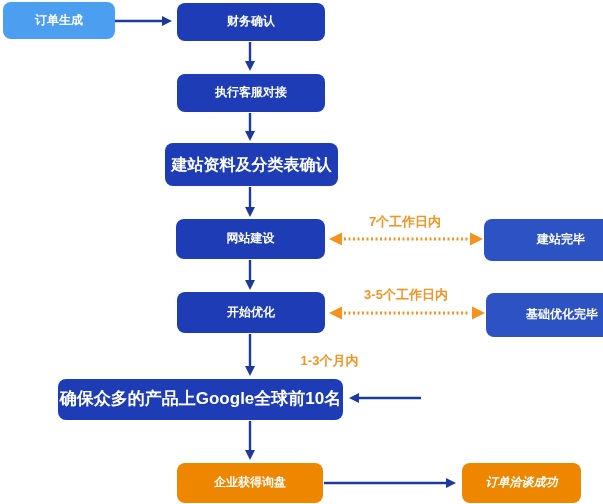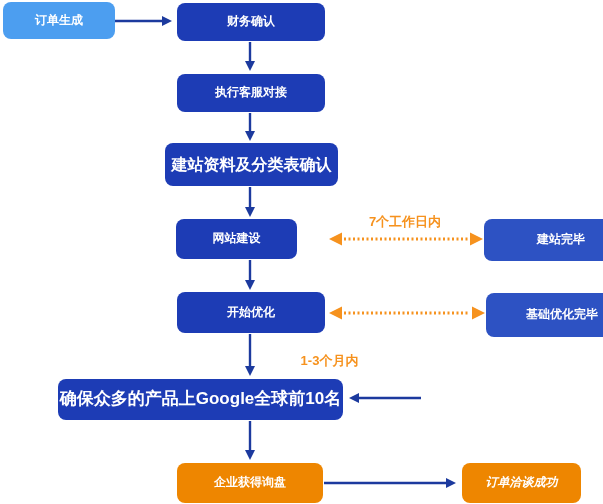--- a/index.html
+++ b/index.html
@@ -31,21 +31,21 @@
     color:var(--orange_accent,#f6921e);
     font-size:13px;font-weight:bold;
     text-align:center;
     white-space:nowrap;
   }
   
   #n0{left:3px;  top:2px;  width:112px;height:37px;}
   #n1{left:177px;top:3px;  width:148px;height:38px;}
   #n2{left:177px;top:74px; width:148px;height:38px;}
   #n3{left:165px;top:143px;width:173px;height:43px;font-size:16px;}
-  #n4{left:176px;top:219px;width:121px;height:40px;}
+  #n4{left:176px;top:219px;width:149px;height:40px;}
   #n5{left:484px;top:219px;width:114px;height:42px;}
   #n6{left:177px;top:292px;width:148px;height:41px;}
   #n7{left:486px;top:293px;width:112px;height:44px;}
   #n8{left:58px; top:379px;width:285px;height:41px;font-size:17px;}
   #n9{left:422px;top:378px;width:136px;height:39px;}
   #n10{left:177px;top:463px;width:146px;height:40px;}
   #n11{left:462px;top:463px;width:119px;height:40px;font-style:italic;}
   #a0{left:347px;top:213px;width:116px;}
   #a1{left:346px;top:286px;width:120px;}
   #a2{left:292px;top:352px;width:75px;}
@@ -112,15 +112,16 @@
   <div class="node dark" id="n3">建站资料及分类表确认</div>
   <div class="node dark" id="n4">网站建设</div>
   <div class="node mid" id="n5">建站完毕</div>
   <div class="node dark" id="n6">开始优化</div>
   <div class="node mid" id="n7">基础优化完毕</div>
   <div class="node dark" id="n8">确保众多的产品上Google全球前10名</div>
   <div class="node orange" id="n10">企业获得询盘</div>
   <div class="node orange" id="n11">订单洽谈成功</div>
 
   <span class="anno" id="a0">7个工作日内</span>
+  <span class="anno" id="a1">3-5个工作日内</span>
   <span class="anno" id="a2">1-3个月内</span>
 
 </div>
 
 </body></html>

